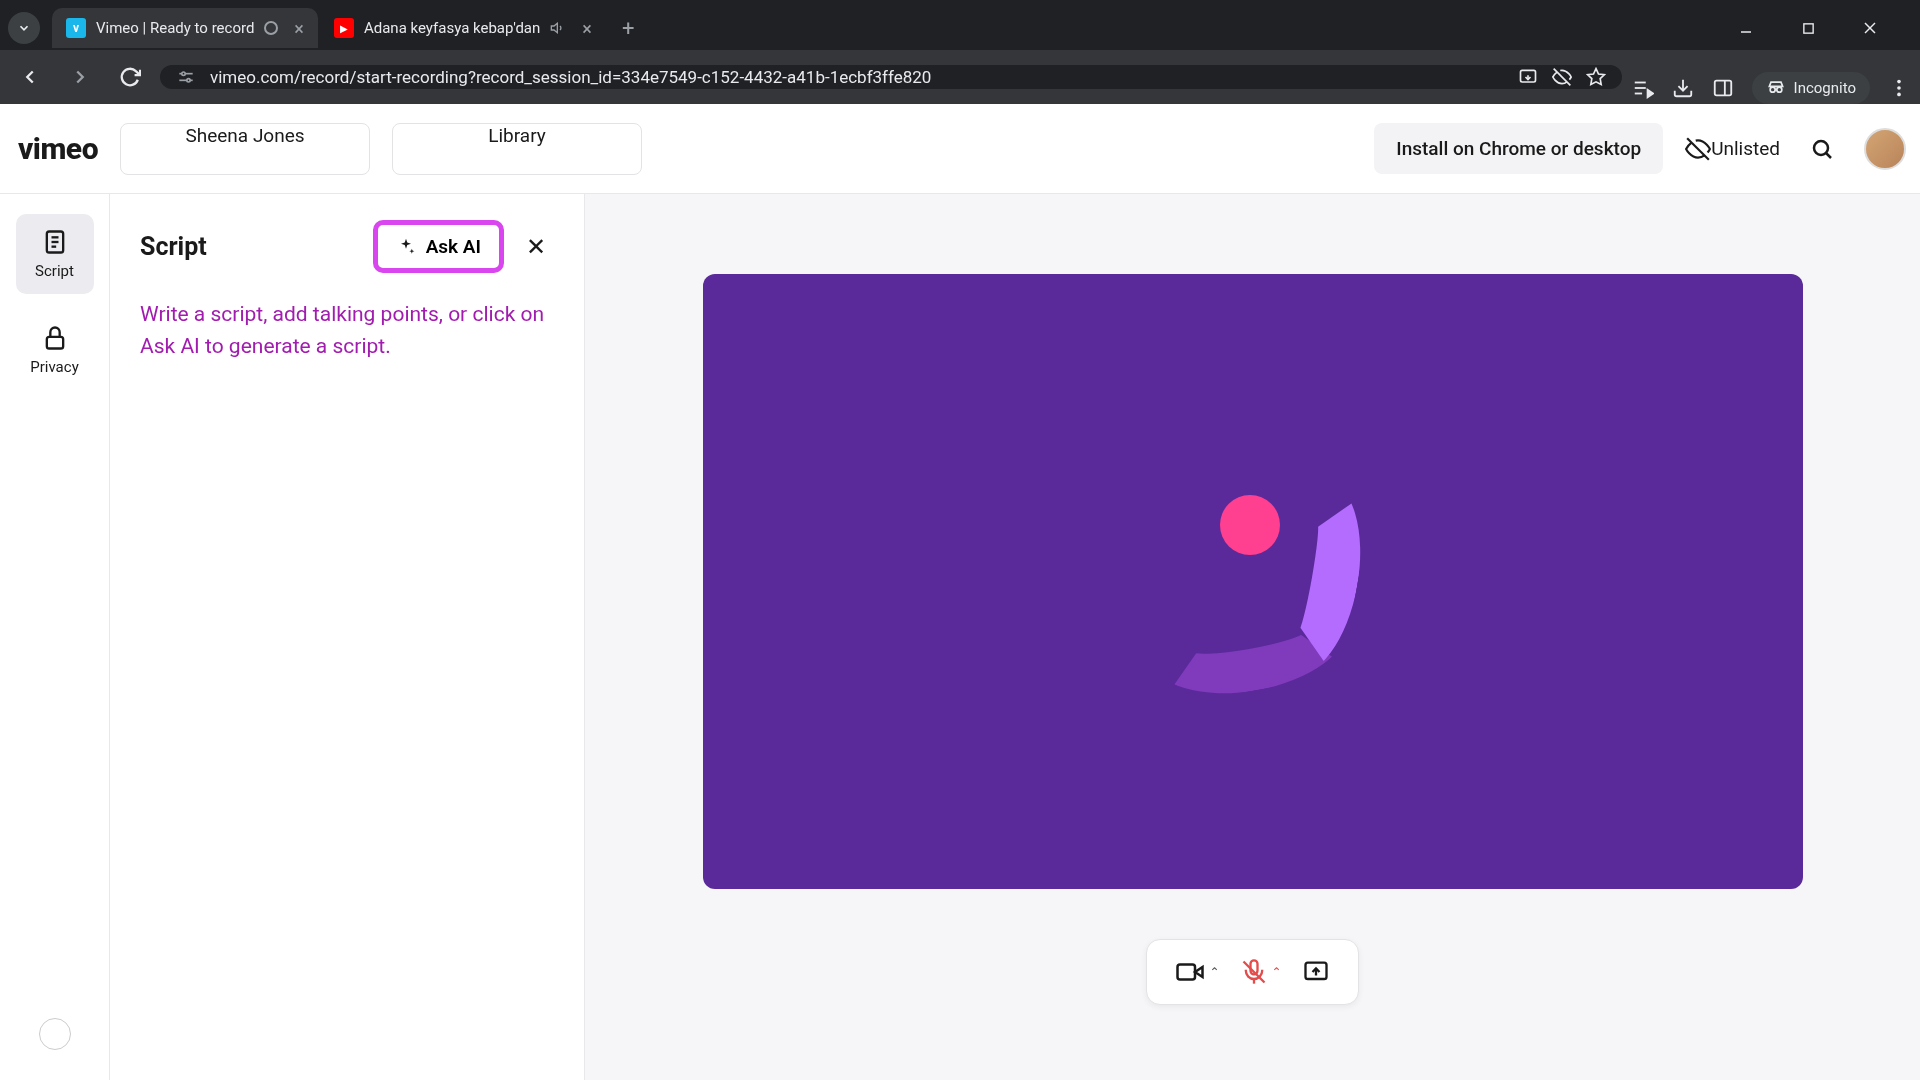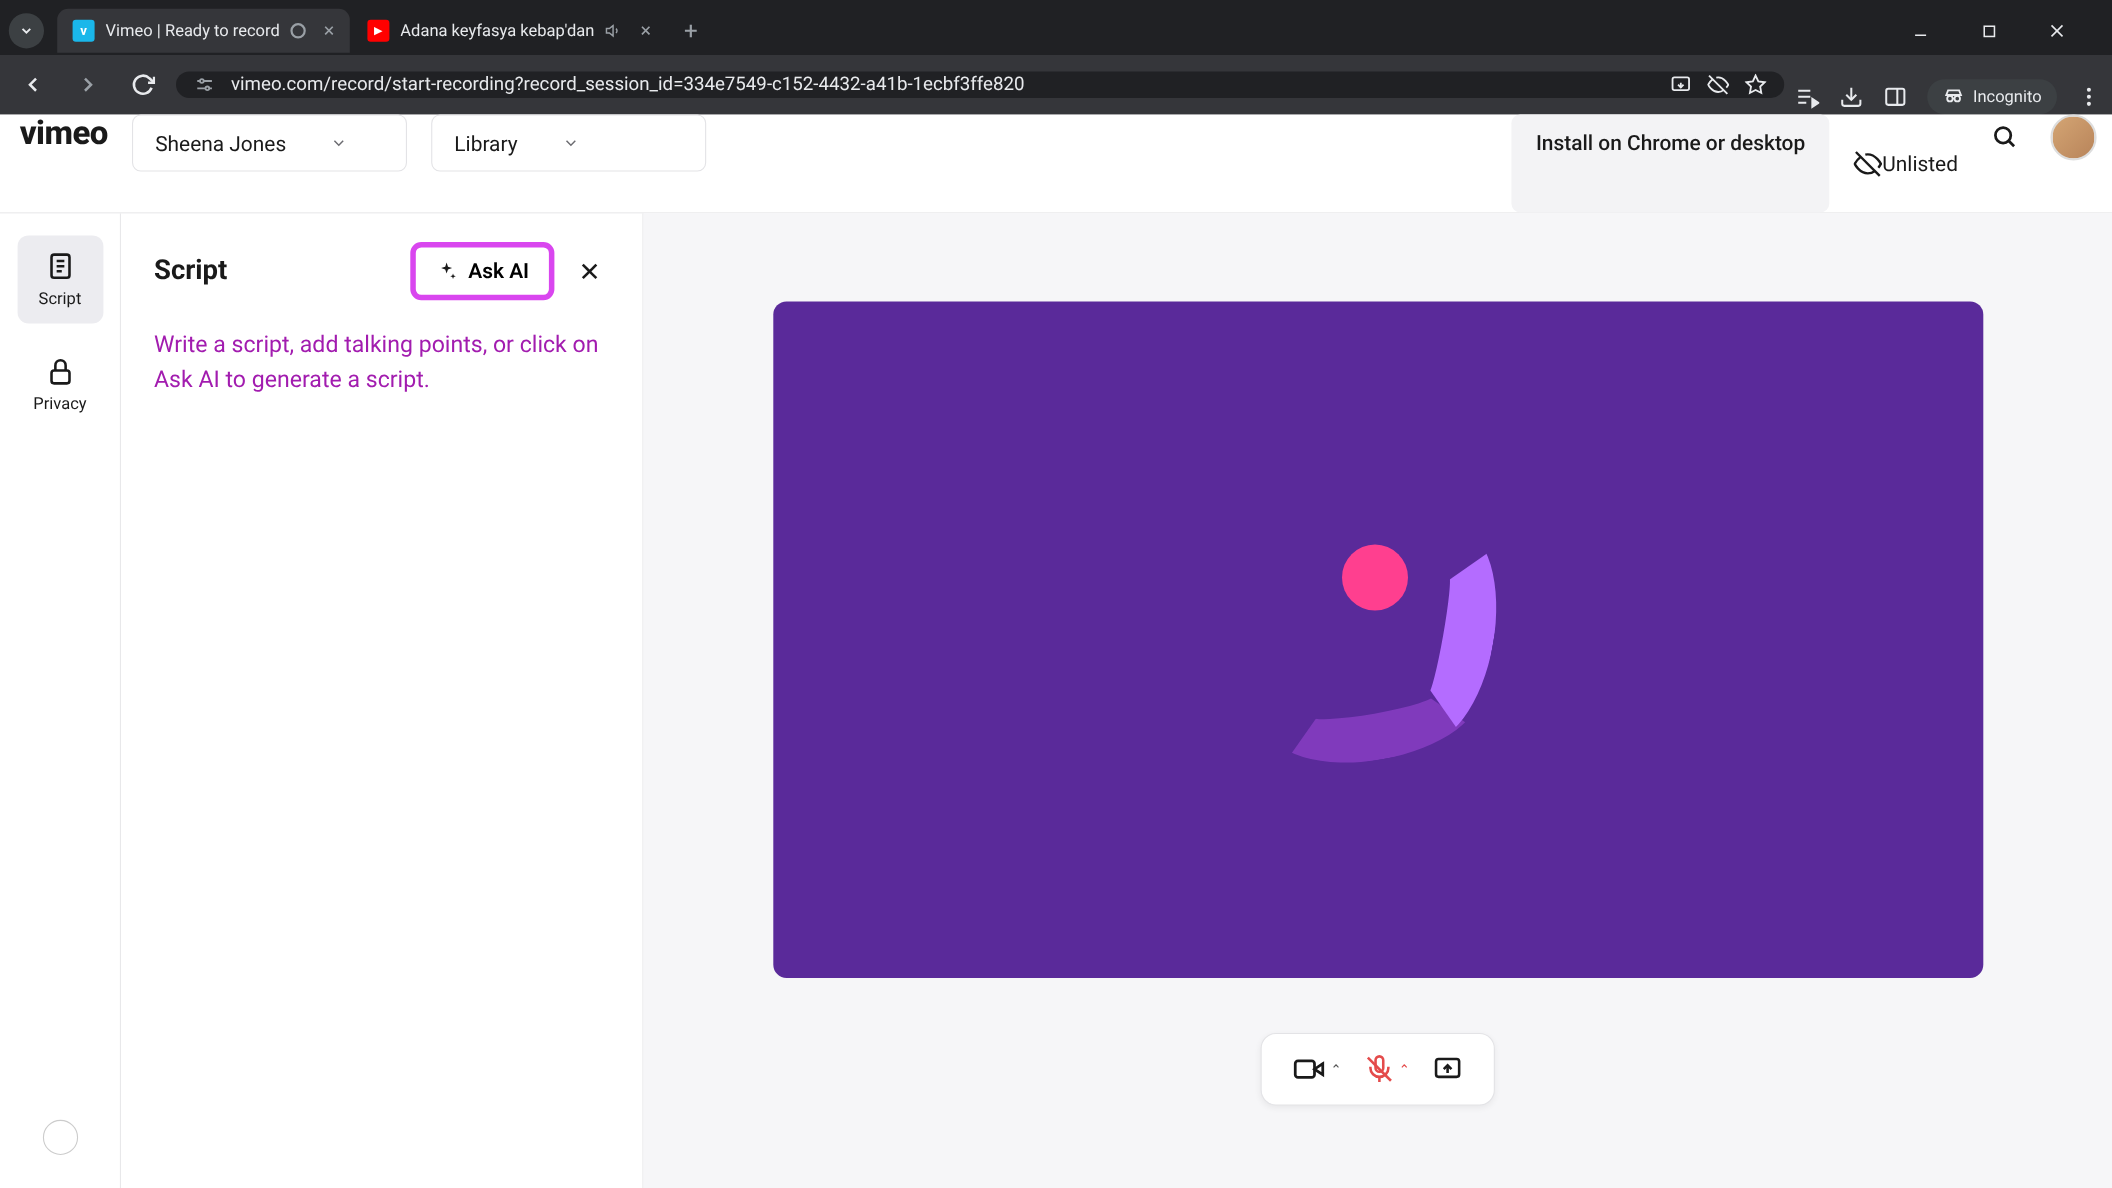--- a/index.html
+++ b/index.html
@@ -25,23 +25,23 @@
 .addr-bar { flex: 1; height: 24px; background: #202124; border-radius: 20px; display: flex; align-items: center; padding: 0 16px; gap: 14px; }
 .addr-icon { color: #9aa0a6; }
 .addr-url { color: #e8eaed; font-size: 17px; flex: 1; }
 .addr-right-icons { display: flex; gap: 18px; align-items: center; color: #e8eaed; margin-top: 21px; }
 .incognito-pill { display: flex; align-items: center; gap: 8px; background: #3c4043; padding: 6px 14px; border-radius: 18px; color: #e8eaed; font-size: 15px; }
 
 
 .page { flex: 1; background: #fff; display: flex; flex-direction: column; }
 
 
-.app-header { height: 90px; border-bottom: 1px solid #e8e8ea; display: flex; padding: 0 14px; gap: 22px; }
+.app-header { height: 90px; border-bottom: 1px solid #e8e8ea; display: flex; align-items: center; padding: 0 14px; gap: 22px; }
 .vimeo-logo { font-weight: 800; font-size: 30px; color: #1a1a1a; letter-spacing: -0.5px; margin-left: 4px; }
-.header-select { height: 52px; border: 1px solid #e3e3e6; border-radius: 8px; display: flex; align-items: center; padding: 0 20px; gap: 40px; cursor: pointer; min-width: 250px; }
+.header-select { height: 52px; border: 1px solid #e3e3e6; border-radius: 8px; display: flex; align-items: center; padding: 0 20px; gap: 40px; cursor: pointer; min-width: 250px; flex-direction: column; }
 .header-select-text { font-size: 19px; color: #1a1a1a; }
 .header-select .chev { color: #6b6b70; }
 .header-spacer { flex: 1; }
 .install-btn { background: #f3f3f5; border-radius: 8px; padding: 14px 22px; font-size: 19px; font-weight: 500; color: #1a1a1a; cursor: pointer; }
 .visibility { display: flex; align-items: center; gap: 0; font-size: 19px; color: #1a1a1a; cursor: pointer; }
 .search-btn { width: 40px; height: 40px; display: flex; align-items: center; justify-content: center; cursor: pointer; }
 .avatar { width: 42px; height: 42px; border-radius: 50%; background: linear-gradient(135deg, #d4a574, #b8845a); cursor: pointer; border: 2px solid #ddd; }
 
 
 .app-body { flex: 1; display: flex; }

